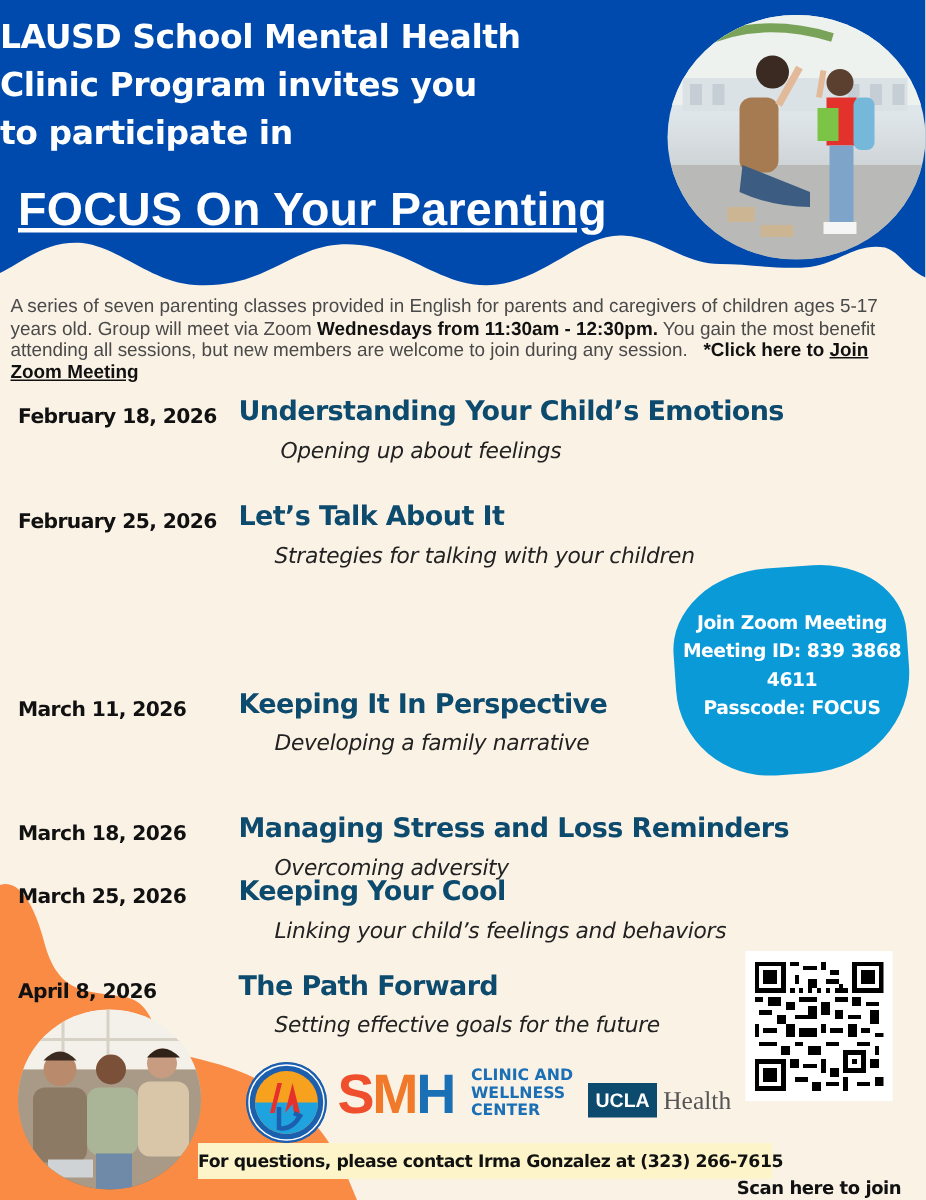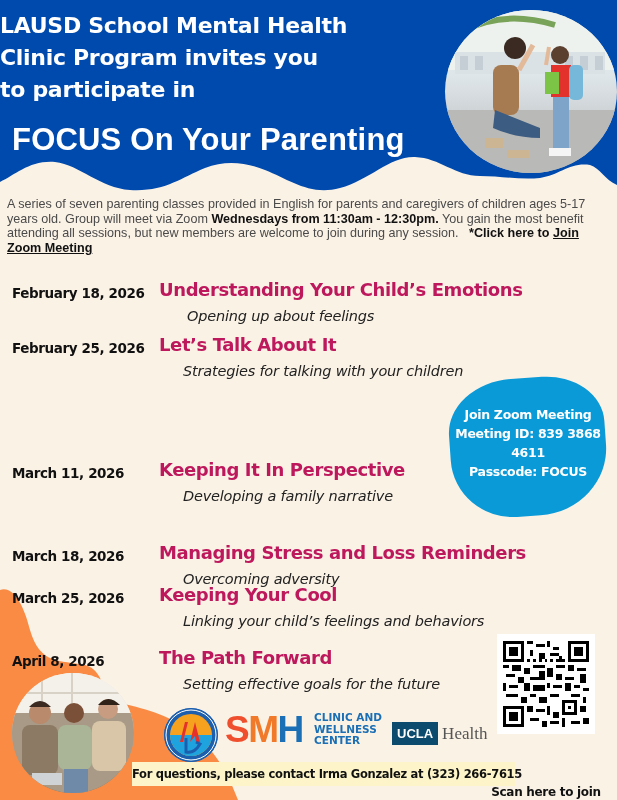--- a/index.html
+++ b/index.html
@@ -18,20 +18,21 @@
     position: absolute; left: 0; top: 10px; width: 460px;
     text-align: left; color: #fff;
     font-family: "DejaVu Sans", sans-serif; font-weight: normal;
   }
   .header-title .line { font-size: 22px; line-height: 32px; letter-spacing: -0.3px; font-weight: bold;}
   .focus-title {
     position: absolute; left: 12px; top: 122px;
     font-family: "Liberation Sans", sans-serif; font-weight: bold;
     font-size: 31px; color: #fff; letter-spacing: 0.2px; white-space: nowrap;
     z-index: 3;
+    text-decoration: underline;
   }
   .hero-photo {
     position: absolute; left: 445px; top: 10px; width: 172px; height: 163px;
     border-radius: 50%; overflow: hidden; z-index: 2;
     background: linear-gradient(180deg, #e9efe9 0%, #dfe6ea 40%, #c9cdd0 70%, #b7b9b6 100%);
   }
 
   
   .description {
     position: absolute; left: 7px; top: 197px; width: 605px;
@@ -44,21 +45,21 @@
   
   .session { position: absolute; left: 0; width: 617px; height: 60px; }
   .session .date {
     position: absolute; left: 12px; top: 6px;
     font-family: "DejaVu Sans", sans-serif; font-weight: bold; font-size: 13.5px;
     color: #111; letter-spacing: -0.4px; white-space: nowrap;
   }
   .session .title {
     position: absolute; left: 159px; top: 0px;
     font-family: "DejaVu Sans", sans-serif; font-weight: bold; font-size: 18px;
-    color: #be185d; letter-spacing: -0.4px; white-space: nowrap;
+    color: #0c4a6e; letter-spacing: -0.4px; white-space: nowrap;
   }
   .session .subtitle {
     position: absolute; top: 29px;
     font-family: "DejaVu Sans", sans-serif; font-style: italic; font-size: 14.5px;
     color: #222; letter-spacing: -0.2px; white-space: nowrap;
   }
 
   
   .zoom-blob {
     position: absolute; left: 450px; top: 378px; width: 156px; height: 138px;
@@ -196,21 +197,21 @@
   </svg>
 
   <div class="zoom-blob"></div>
   <div class="zoom-info">
     <div>Join Zoom Meeting</div>
     <div>Meeting ID: 839 3868</div>
     <div>4611</div>
     <div>Passcode: FOCUS</div>
   </div>
 
-  <div class="session" style="top:279px;">
+  <div class="session" style="top:264px;">
     <div class="date">February 18, 2026</div>
     <div class="title">Understanding Your Child’s Emotions</div>
     <div class="subtitle" style="left:187px;">Opening up about feelings</div>
   </div>
   <div class="session" style="top:334px;">
     <div class="date">February 25, 2026</div>
     <div class="title">Let’s Talk About It</div>
     <div class="subtitle" style="left:183px;">Strategies for talking with your children</div>
   </div>
   <div class="session" style="top:459px;">

